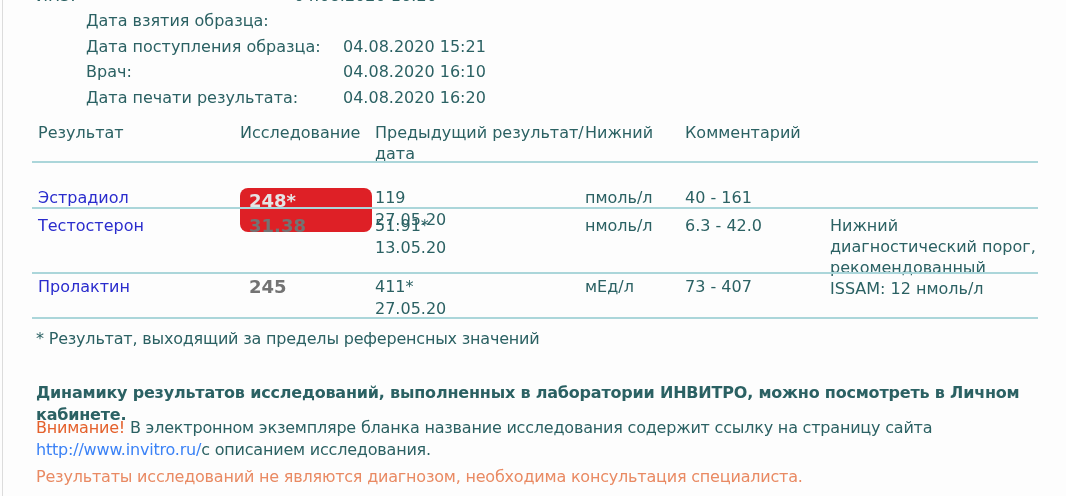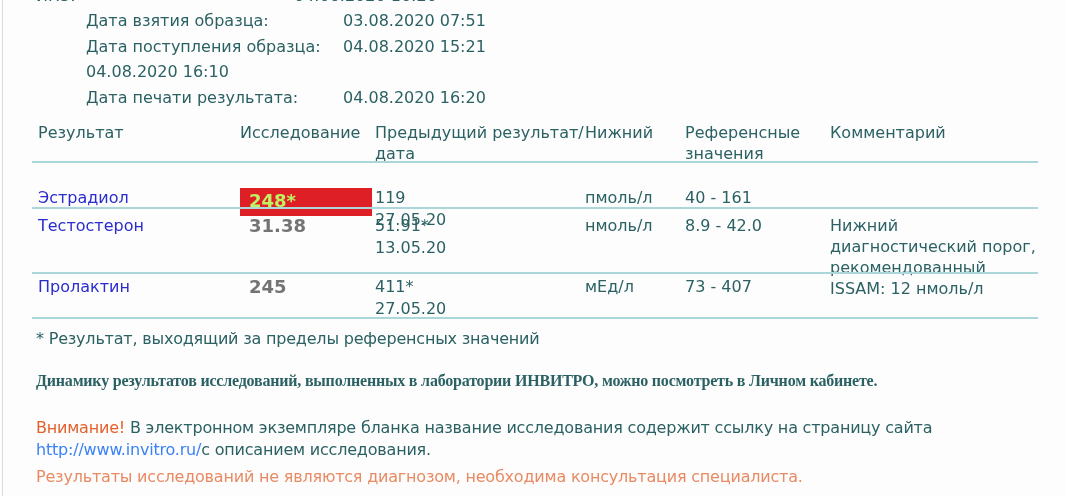--- a/index.html
+++ b/index.html
@@ -31,71 +31,70 @@
     align-items:start;
   }
   .thead { top:122px; line-height:21px; }
   .sep { position:absolute; left:32px; width:1006px; height:2px; background:#abd6da; }
   .sep1 { top:161px; } .sep2 { top:207px; } .sep3 { top:272px; } .sep4 { top:317px; }
   .trow { line-height:22px; }
   .row1 { top:167px;margin-top:20px; } .row2 { top:215px; } .row3 { top:276px; }
   .test-name { color:#2a2ccd; }
   .result { font-weight:bold; font-size:18px; color:#737373; padding-left:9px; }
   .result-flag {
-    background:#de2026; color:#bef264; width:132px; height:28px;
-    padding-left:9px; line-height:26px; margin-top:1px;
+    background:#de2026; color:#e5e5e5; width:132px; height:44px;
+    padding-left:9px; line-height:26px; margin-top:1px;border-radius:8px;
   }
   .prev .date { display:block; }
   .comment { line-height:21px; }
 
   
   .footnote { position:absolute; top:329px; left:36px; letter-spacing:-0.2px; }
   .dynamics {
-    position:absolute; top:370px; left:36px; width:1010px;
-    font-weight:bold; line-height:22px; letter-spacing:-0.2px;font-family:Liberation Serif, serif;
+    position:absolute; top:382px; left:36px; width:1010px;
+    font-weight:bold; line-height:22px; letter-spacing:-0.2px;
   }
   .attention { position:absolute; top:417px; left:36px; width:1010px; line-height:22px; letter-spacing:-0.2px; }
   .attention-label { color:#e4612c; }
   .link { color:#3b82f6; text-decoration:none; }
   .disclaimer { position:absolute; top:467px; left:36px; width:1010px; color:#e98a63; letter-spacing:-0.2px; }
 </style>
 </head>
 <body>
 
 <div class="left-border"></div>
 
 <div class="clip-row">
   <span class="clip-left">ИНЗ:</span>
   <span class="clip-right">04.08.2020 16:20</span>
 </div>
 
 <div class="meta">
   <div class="meta-row">
     <span>Дата взятия образца:</span>
-    <span>03.08.2020 07:51</span>
   </div>
   <div class="meta-row">
     <span>Дата поступления образца:</span>
     <span>04.08.2020 15:21</span>
   </div>
   <div class="meta-row">
+    <span>Врач:</span>
     <span>04.08.2020 16:10</span>
   </div>
   <div class="meta-row">
     <span>Дата печати результата:</span>
     <span>04.08.2020 16:20</span>
   </div>
 </div>
 
 <div class="thead">
   <span>Результат</span>
   <span>Исследование</span>
   <span>Предыдущий результат/дата</span>
   <span>Нижний</span>
-  <span>Референсные значения</span>
   <span>Комментарий</span>
 </div>
 
 <div class="sep sep1"></div>
 
 <div class="trow row1">
   <span class="test-name">Эстрадиол</span>
   <span class="result result-flag">248*</span>
   <span class="prev">
     <span>119</span>
@@ -109,21 +108,21 @@
 <div class="sep sep2"></div>
 
 <div class="trow row2">
   <span class="test-name">Тестостерон</span>
   <span class="result">31.38</span>
   <span class="prev">
     <span>51.91*</span>
     <span class="date">13.05.20</span>
   </span>
   <span>нмоль/л</span>
-  <span>8.9 - 42.0</span>
+  <span>6.3 - 42.0</span>
   <span class="comment">Нижний диагностический порог, рекомендованный ISSAM: 12 нмоль/л</span>
 </div>
 
 <div class="sep sep3"></div>
 
 <div class="trow row3">
   <span class="test-name">Пролактин</span>
   <span class="result">245</span>
   <span class="prev">
     <span>411*</span>

